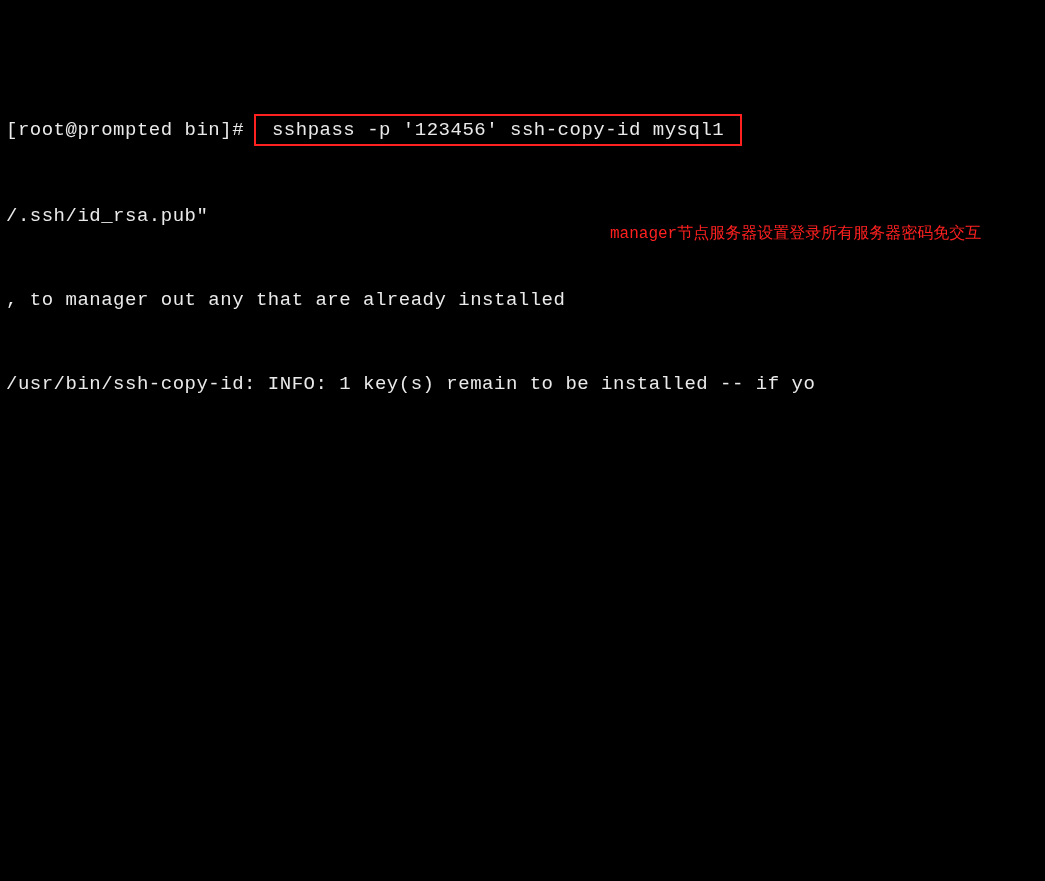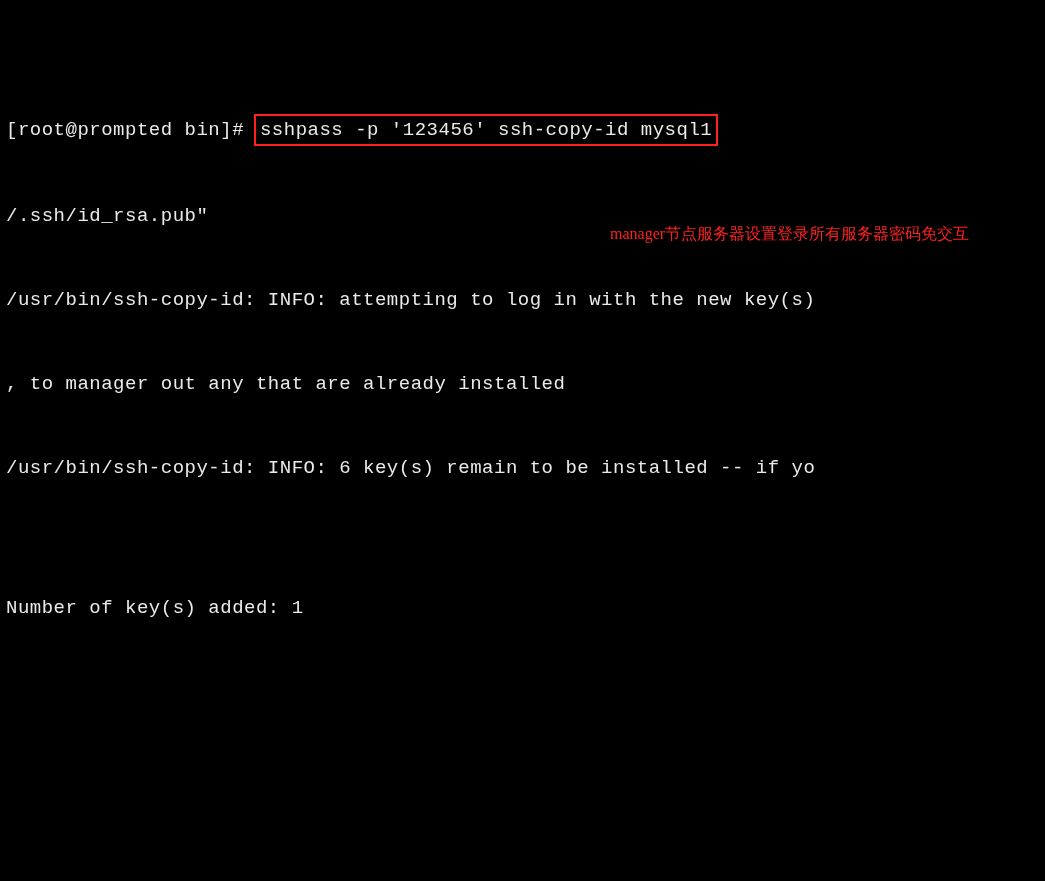--- a/index.html
+++ b/index.html
@@ -19,46 +19,44 @@
     padding: 2px 6px;
     white-space: pre;
     letter-spacing: 0.5px;
   }
   .line {
     white-space: pre;
     position: relative;
   }
   .red-box {
     border: 2px solid #ff2020;
-    padding: 0 4px;
+    padding: 0 16px;
     display: inline-block;
     margin-left: -2px;
   }
   .annotation {
     position: absolute;
     color: #ff2020;
-    font-family: Liberation Serif, serif;
+    font-family: Liberation Mono, monospace;
     font-size: 16px;
     letter-spacing: 0;
     white-space: nowrap;
   }
 </style>
 </head>
 <body>
 
 <div class="terminal">
 
   
   <div class="line"><span>[root@prompted bin]# </span><span class="red-box">sshpass -p '123456' ssh-copy-id mysql1</span></div>
   <div class="line">/.ssh/id_rsa.pub"</div>
-  <div class="line">/usr/bin/ssh-copy-id: INFO: attempting to log in with the new key(s)</div>
   <div class="line">, to manager out any that are already installed</div>
-  <div class="line">/usr/bin/ssh-copy-id: INFO: 6 key(s) remain to be installed -- if yo</div>
+  <div class="line">/usr/bin/ssh-copy-id: INFO: 1 key(s) remain to be installed -- if yo</div>
   <div class="line"></div>
-  <div class="line">Number of key(s) added: 1</div>
   <div class="line"></div>
   
   
   <div class="line"></div>
 
   
   
   
   
   

